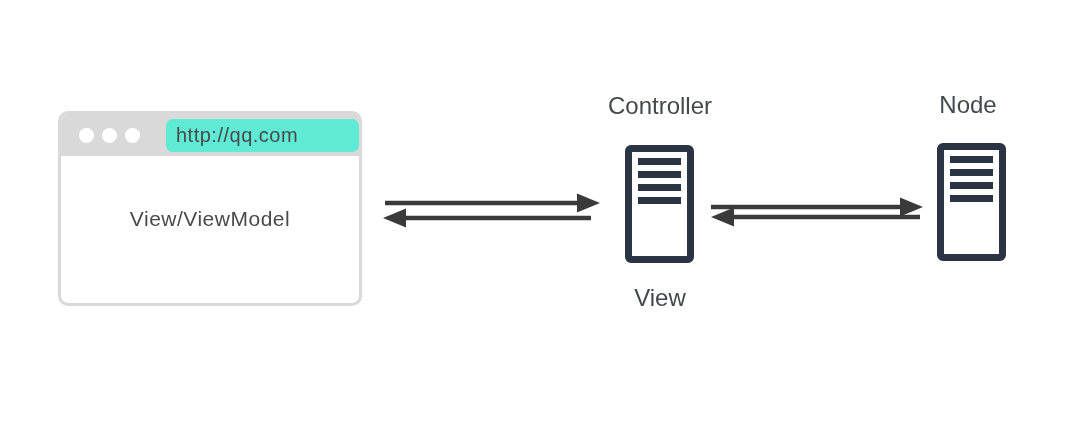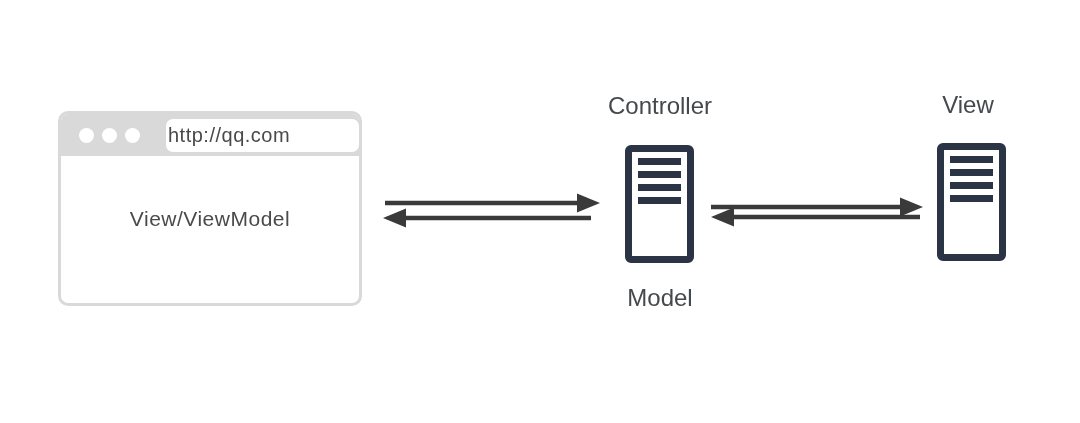--- a/index.html
+++ b/index.html
@@ -19,22 +19,22 @@
     position:absolute;left:58px;top:111px;width:304px;height:195px;
     border:3px solid var(--frame-gray);border-radius:10px;background:#fff;overflow:hidden;
   }
   .toolbar{
     height:42px;background:var(--frame-gray);
     display:flex;align-items:center;
   }
   .dots{display:flex;gap:8px;margin-left:18px;}
   .dot{width:15px;height:15px;border-radius:50%;background:#fff;}
   .urlbar{
-    margin-left:26px;width:199px;height:33px;background:#ffffff;border-radius:7px;
-    display:flex;align-items:center;padding-left:2px;
+    margin-left:26px;width:199px;height:33px;background:#5eead4;border-radius:7px;
+    display:flex;align-items:center;padding-left:10px;
   }
   .url-text{font-size:20px;color:var(--text-dark);letter-spacing:.5px;white-space:nowrap;}
   .browser-body{
     height:126px;display:flex;align-items:center;justify-content:center;
   }
   .view-label{font-size:21px;color:var(--text-dark);letter-spacing:.5px;}
 
   
   .server{
     position:absolute;width:69px;height:118px;background:#fff;
@@ -89,22 +89,22 @@
   </div>
 
   <div class="server server-backend">
     <span class="bar"></span>
     <span class="bar"></span>
     <span class="bar"></span>
     <span class="bar"></span>
   </div>
 
   <div class="diagram-label lbl-controller">Controller</div>
-  <div class="diagram-label lbl-node">Model</div>
-  <div class="diagram-label lbl-model">View</div>
+  <div class="diagram-label lbl-node">View</div>
+  <div class="diagram-label lbl-model">Node</div>
 
   <svg class="arrows" width="1080" height="423" viewBox="0 0 1080 423">
     <g>
       <line x1="385" y1="203" x2="579" y2="203"></line>
       <polygon points="577,193.5 600,203 577,212.5"></polygon>
     </g>
     <g>
       <line x1="405" y1="218" x2="591" y2="218"></line>
       <polygon points="406,208.5 383,218 406,227.5"></polygon>
     </g>

